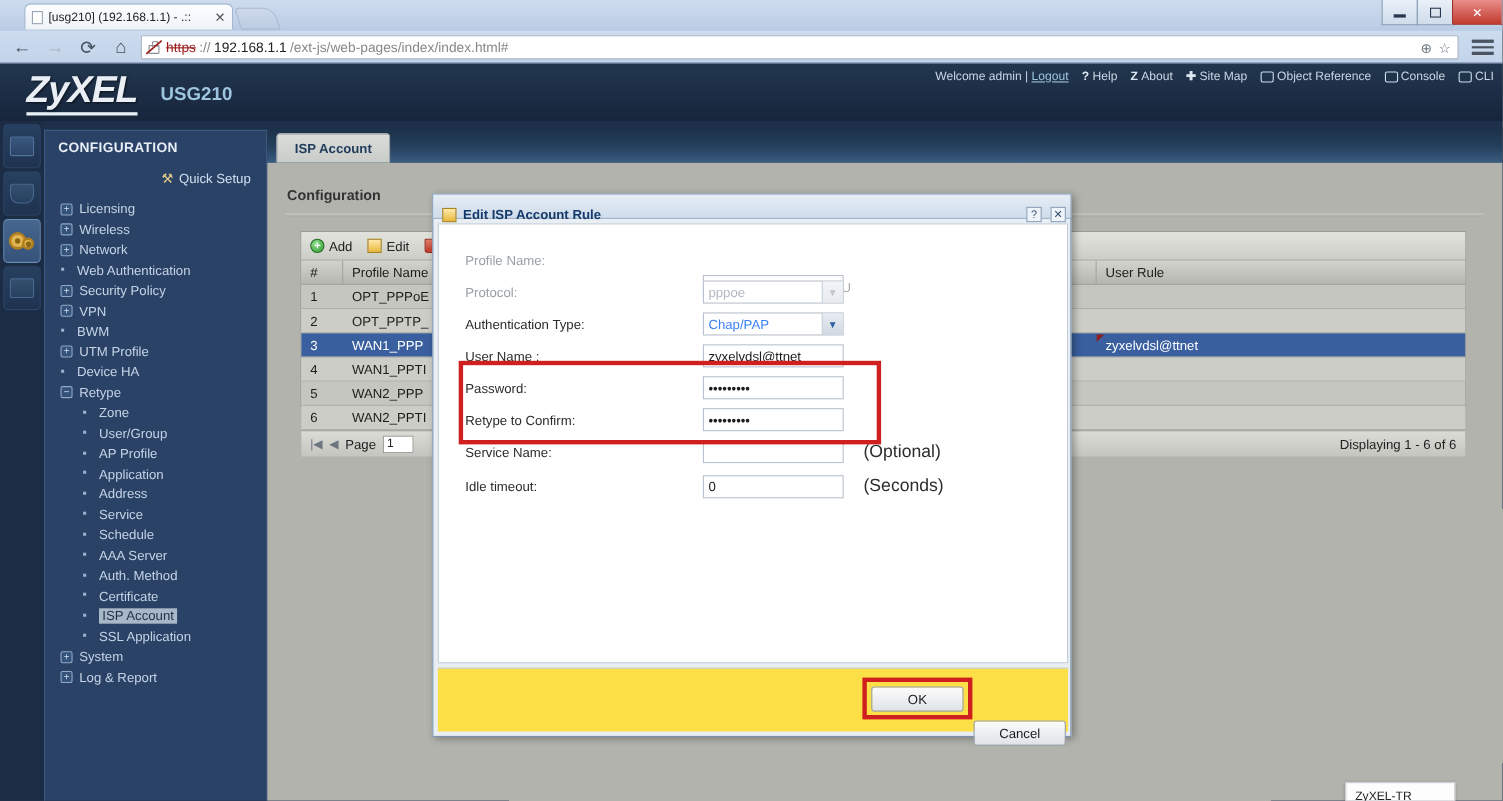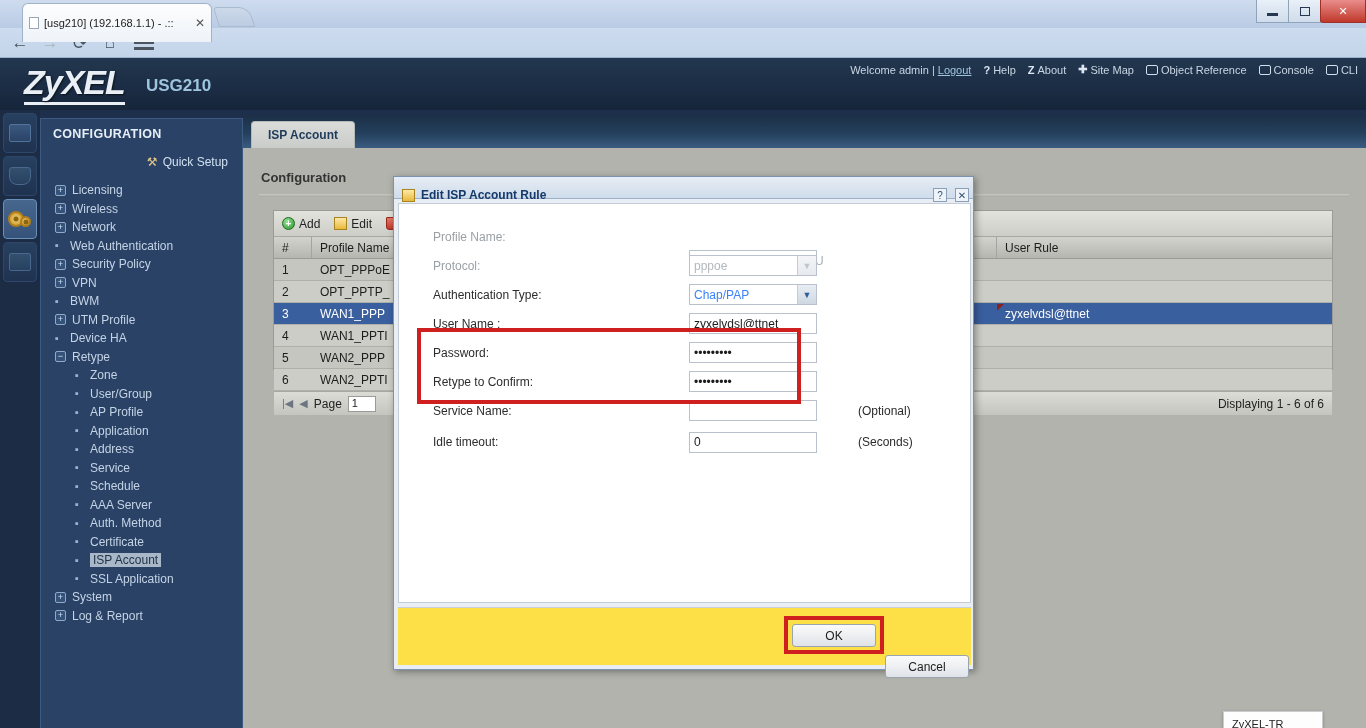--- a/index.html
+++ b/index.html
@@ -10,21 +10,21 @@
     font-size:12px;
     background:#1d2f4a;
     position:relative;
   }
 
   
   #browser-chrome { position:absolute; left:0; top:0; width:1366px; height:58px;
     background:linear-gradient(#d6e3f2,#c3d4ea); border-bottom:1px solid #9bb0c9; }
   #titlebar { position:relative; height:28px;
     background:linear-gradient(#cfdcef,#b9cbe4); }
-  .tab { position:absolute; left:22px; top:3px; width:190px; height:39px;
+  .tab { position:absolute; left:22px; top:3px; width:190px; height:24px;
     background:linear-gradient(#fdfdfd,#eef3f9);
     border:1px solid #9fb3ca; border-bottom:none;
     border-radius:6px 6px 0 0; display:flex; align-items:center;
     padding:0 6px; gap:5px; font-size:11px; color:#222; }
   .tab .page-ic { width:10px; height:12px; background:#fff; border:1px solid #9aa6b5; flex:none;}
   .tab .ttl { flex:1; white-space:nowrap; overflow:hidden; text-overflow:ellipsis; }
   .tab .cls { font-size:12px; color:#555; cursor:pointer; }
   .tab-plus { position:absolute; left:216px; top:7px; width:36px; height:20px;
     background:linear-gradient(#cdd9ea,#bccce2); border:1px solid #aabbd0;
     border-radius:4px 10px 0 0; transform:skewX(18deg); }
@@ -168,35 +168,35 @@
   #modal-title { height:22px; display:flex; align-items:center; gap:6px; padding:15px 4px 0 8px;
      background:linear-gradient(#e6edf5,#cfdcea); border-bottom:1px solid #9bb0c9; }
   .pencil-ic { width:13px; height:13px; background:linear-gradient(#ffe9a8,#e8b83c);
      border:1px solid #a8841f; transform:rotate(0deg); }
   #modal-title .t { font-size:12px; font-weight:bold; color:#15396b; flex:1; }
   .tbtn-sq { width:14px; height:14px; border:1px solid #8ba0b8; background:#eef3f9;
      display:flex; align-items:center; justify-content:center; font-size:10px;
      color:#34506f; margin-left:2px; }
   #modal-body { position:absolute; left:4px; top:26px; width:573px; height:400px;
      background:#fff; border:1px solid #c3ccd7; }
-  .frow { display:flex; align-items:center; height:29px; padding-left:34px;gap:40px; }
+  .frow { display:flex; align-items:center; height:29px; padding-left:24px; }
   .flabel { width:216px; font-size:12px; color:#2c2c2c; }
   .flabel.dim { color:#9aa0a6; }
   .finput { width:128px; height:21px; border:1px solid #b9c2cc; background:#fff;
      font-size:12px; padding-left:4px; display:flex; align-items:center; color:#1c1c1c; }
   .finput.dim { background:#fff; color:#a6acb3;margin-top:48px; }
   .fselect { width:128px; height:21px; border:1px solid #b9c2cc; background:#fff;
      font-size:12px; display:flex; align-items:center; }
   .fselect .sv { flex:1; padding-left:4px; color:#3b82f6; }
   .fselect.dim .sv { color:#b2b8be; }
   .sarrow { width:19px; height:19px; background:linear-gradient(#e8edf3,#cfd8e2);
      border-left:1px solid #c4ccd6; display:flex; align-items:center; justify-content:center;
      color:#2d5fa0; font-size:9px; }
   .fselect.dim .sarrow { color:#c0c6cc; background:linear-gradient(#f3f5f8,#e6eaee); }
-  .hint { margin-left:1px; font-size:12px; color:#2c2c2c; }
+  .hint { margin-left:18px; font-size:16px; color:#2c2c2c; }
   .radio-grp { display:flex; align-items:center; gap:30px; }
   .radio { display:flex; align-items:center; gap:7px; font-size:12px; color:#2c2c2c; }
   .rc { width:12px; height:12px; border-radius:50%; border:1px solid #9aa6b2;
      background:radial-gradient(#ffffff,#e3e8ee); }
   .rc.on { border-color:#2b6cb0; background:radial-gradient(circle at 50% 50%, #1f6fc4 0 3px, #fff 3.5px 5px, #e6edf5 5.5px); }
   #hl-fields { position:absolute; left:18px; top:124px; width:384px; height:76px;
      border:4px solid #d01f1f; pointer-events:none; }
   #modal-foot { position:absolute; left:4px; top:430px; width:573px; height:58px;
      border-top:1px solid #c8d0da; background:#fde047; }
   .dbtn { position:absolute; top:16px; width:84px; height:23px;
@@ -233,20 +233,37 @@
           <span class="maxglyph"></span>
         </div>
       <div class="winbtn close">✕</div>
     </div>
   </div>
   <div id="navbar">
     <span class="navicon">←</span>
     <span class="navicon fwd">→</span>
     <span class="navicon">⟳</span>
     <span class="navicon">⌂</span>
+    <div id="urlbar">
+      <span class="lockwrap">
+        <span class="lockbody"></span>
+          <span class="lockshackle"></span>
+        <svg class="lockx" viewBox="0 0 17 17">
+            <line x1="1" y1="14" x2="15" y2="2" stroke="#9b1c1c" stroke-width="1.6"></line>
+          </svg>
+      </span>
+      <span class="url-strike">https</span>
+        <span class="url-dim">://</span>
+        <span class="url-dark">192.168.1.1</span>
+        <span class="url-dim">/ext-js/web-pages/index/index.html#</span>
+      <span class="urlactions">
+        <span>⊕</span>
+        <span>☆</span>
+      </span>
+    </div>
     <div id="menu-btn">
         <i></i>
         <i></i>
         <i></i>
       </div>
   </div>
 </div>
 
 <div id="app">
 

